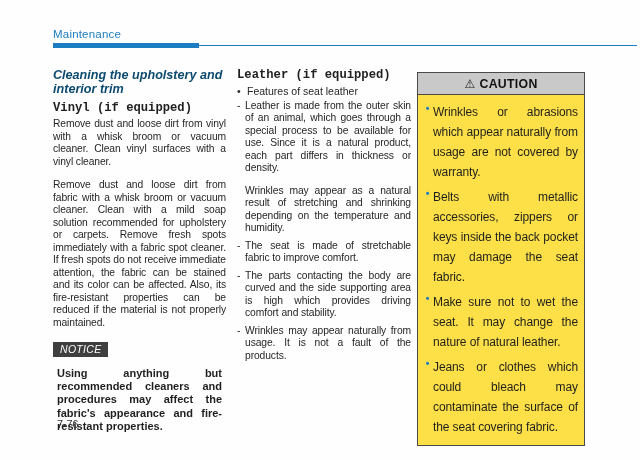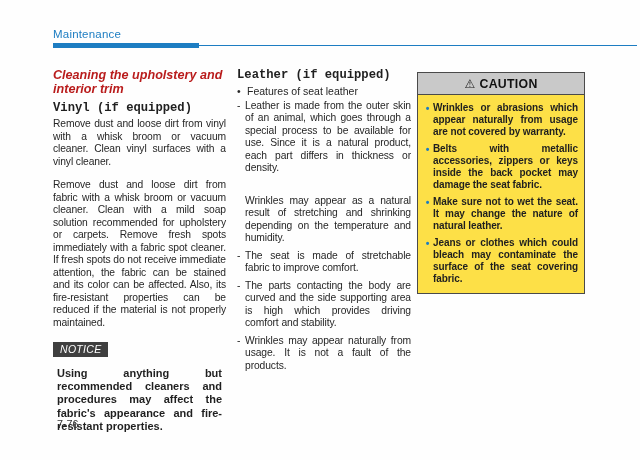--- a/index.html
+++ b/index.html
@@ -39,21 +39,21 @@
   .col { position: absolute; top: 68px; }
   .col1 { left: 53px;  width: 173px; }
   .col2 { left: 237px; width: 174px; }
 
   .doc-title {
     margin: 0 0 5px 0;
     font-size: 12.6px;
     line-height: 14px;
     font-weight: bold;
     font-style: italic;
-    color: #b91c1c;
+    color: #0c4a6e;
   }
   .sub-head {
     margin: 0 0 3px 0;
     font-family: Liberation Mono, monospace;
     font-size: 12.2px;
     line-height: 14px;
     font-weight: bold;
     color: #1f1f1f;
   }
   .body-par {
@@ -103,21 +103,21 @@
   }
   .dash-row .dash-body { flex: 1; }
   .dash-row p {
     margin: 0;
     font-size: 10.3px;
     line-height: 12.5px;
     text-align: justify;
     letter-spacing: -0.1px;
     color: #262626;
   }
-  .dash-row p.cont { margin-top: 20px; }
+  .dash-row p.cont { margin-top: 10px; }
 
   
   .caution {
     position: absolute;
     left: 417px; top: 72px;
     width: 166px;
     border: 1px solid #4a4a4a;
     background: #fde047;
   }
   .caution-hdr {
@@ -136,23 +136,23 @@
   .caution-item:last-child { margin-bottom: 0; }
   .caution-item .marker {
     width: 11px; flex: 0 0 11px;
     text-align: center;
     color: #1d7dc2;
     font-size: 10.5px; line-height: 12.4px;
     font-weight: bold;
   }
   .caution-item .txt {
     flex: 1;
-    font-size: 10px;
-    line-height: 12px;
-    font-weight: bold;
+    font-size: 12px;
+    line-height: 20px;
+    font-weight: normal;
     text-align: justify;
     letter-spacing: -0.1px;
     color: #1f1f1f;
   }
 
   
   .pagenum {
     position: absolute;
     left: 57px; top: 418px;
     font-size: 10.8px;

